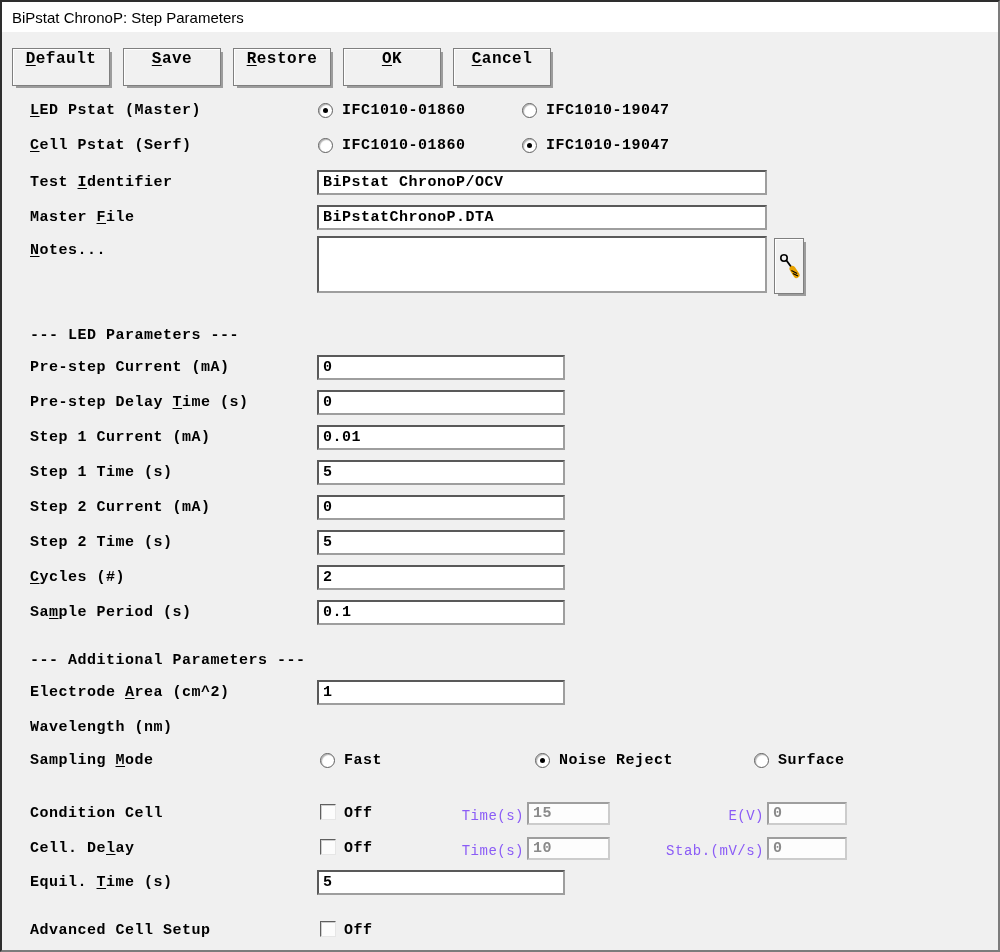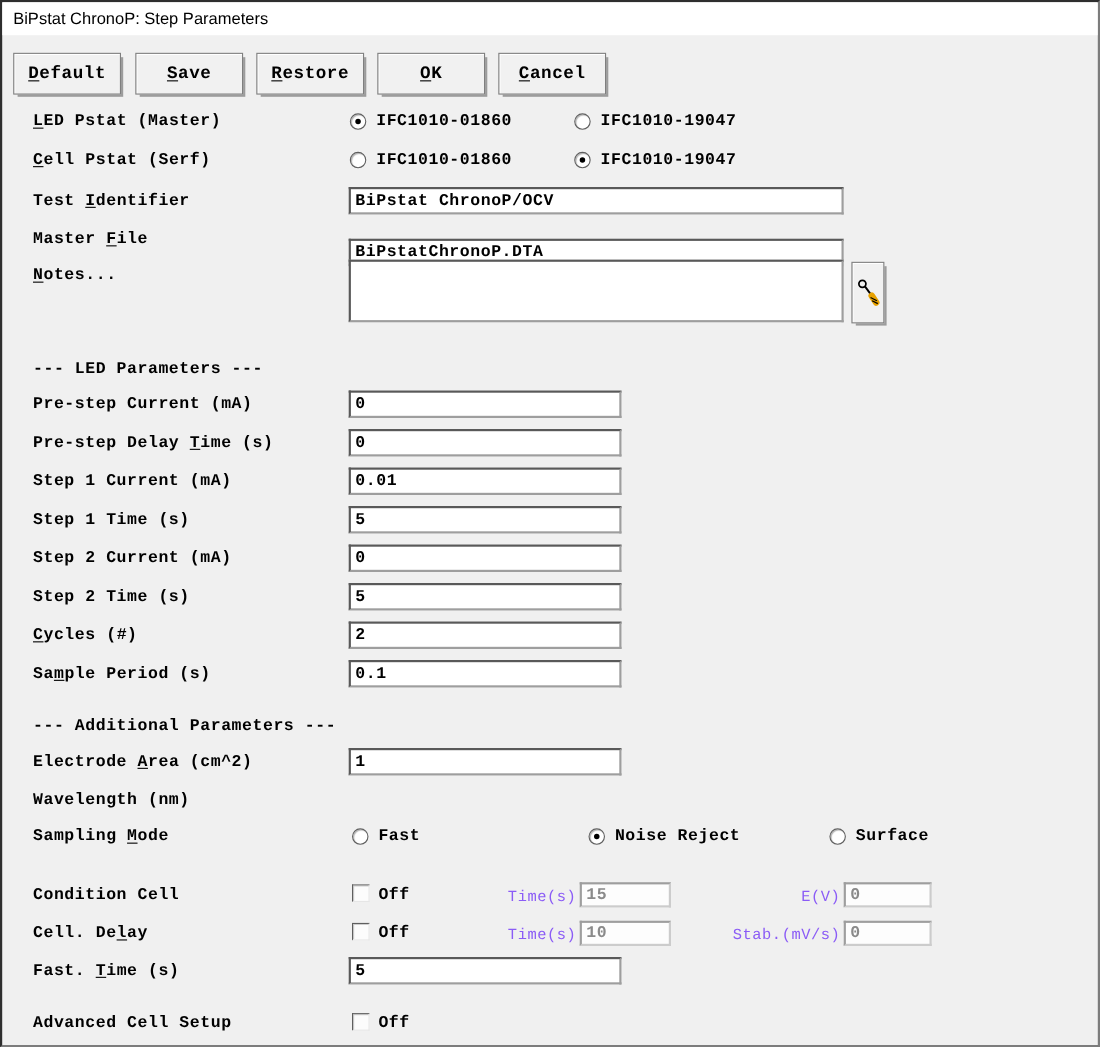--- a/index.html
+++ b/index.html
@@ -12,21 +12,21 @@
   }
   .titlebar {
     position:absolute; left:0; top:0; width:100%; height:30px; background:#ffffff;
     font-family:"Liberation Sans", sans-serif; font-weight:normal; font-size:15px;
     letter-spacing:0; display:flex; align-items:center; padding-left:10px; box-sizing:border-box;
   }
   .btn {
     position:absolute; top:46px; width:98px; height:38px; box-sizing:border-box;
     background:#f1f1f1; border:1px solid #7f7f7f;
     box-shadow:3px 3px 0 -1px #9c9c9c, inset 1px 1px 0 #ffffff;
-    display:flex; align-items:center; justify-content:center;
+    display:flex; justify-content:center;
     font-family:inherit; font-weight:bold; font-size:16px; letter-spacing:0.5px;
   }
   .lbl { position:absolute; left:28px; white-space:pre; line-height:18px; }
   .heading { position:absolute; left:28px; white-space:pre; }
   u { text-underline-offset:2px; }
   .tin {
     position:absolute; box-sizing:border-box; background:#ffffff;
     border:2px solid; border-color:#595959 #9e9e9e #9e9e9e #595959;
     font-family:inherit; font-weight:bold; font-size:15px; letter-spacing:0.5px;
     color:#000; padding:0 4px; outline:none;
@@ -95,21 +95,21 @@
   <span class="lbl" style="top:135px"><span></span><u>C</u><span>ell Pstat (Serf)</span></span>
   <span class="radio" style="left:316px; top:136px"></span>
   <span class="opt" style="left:340px; top:135px">IFC1010-01860</span>
   <span class="radio sel" style="left:520px; top:136px"></span>
   <span class="opt" style="left:544px; top:135px">IFC1010-19047</span>
 
   <span class="lbl" style="top:172px"><span>Test </span><u>I</u><span>dentifier</span></span>
   <input class="tin long" style="top: 168px;" value="BiPstat ChronoP/OCV">
 
   <span class="lbl" style="top:207px"><span>Master </span><u>F</u><span>ile</span></span>
-  <input class="tin long" style="top: 215px;" value="BiPstatChronoP.DTA">
+  <input class="tin long" style="top: 203px;" value="BiPstatChronoP.DTA">
 
   <span class="lbl" style="top:240px"><span></span><u>N</u><span>otes...</span></span>
   <textarea class="tin long" style="top: 234px; height: 57px;"></textarea>
   <button class="notes-btn">
     <span>
       <svg width="22" height="30" viewBox="0 0 22 30">
         <circle cx="6" cy="8" r="3.2" fill="none" stroke="#000" stroke-width="1.6"></circle>
         <line x1="8.3" y1="10.3" x2="14" y2="18" stroke="#000" stroke-width="1.8"></line>
         <line x1="14.5" y1="18.8" x2="18.5" y2="25" stroke="#e8a200" stroke-width="6" stroke-linecap="round"></line>
         <line x1="13.4" y1="20.4" x2="19.2" y2="23.4" stroke="#000" stroke-width="1.1"></line>
@@ -168,20 +168,20 @@
   <input class="tin dis" style="left: 765px; top: 800px; width: 80px; height: 23px;" value="0">
 
   <span class="lbl" style="top:838px"><span>Cell. De</span><u>l</u><span>ay</span></span>
   <span class="checkbox" style="left:318px; top:837px"></span>
   <span class="opt" style="left:342px; top:838px">Off</span>
   <span class="gray" style="left:440px; top:841px; width:82px">Time(s)</span>
   <input class="tin dis" style="left: 525px; top: 835px; width: 83px; height: 23px;" value="10">
   <span class="gray" style="left:630px; top:841px; width:132px">Stab.(mV/s)</span>
   <input class="tin dis" style="left: 765px; top: 835px; width: 80px; height: 23px;" value="0">
 
-  <span class="lbl" style="top:872px"><span>Fast. </span><u>T</u><span>ime (s)</span></span>
+  <span class="lbl" style="top:872px"><span>Equil. </span><u>T</u><span>ime (s)</span></span>
   <input class="tin short" style="top: 868px;" value="5">
 
   <span class="lbl" style="top:920px"><span>Advanced Cell Setup</span><u></u><span></span></span>
   <span class="checkbox" style="left:318px; top:919px"></span>
   <span class="opt" style="left:342px; top:920px">Off</span>
 
 </div>
 
 </body></html>

